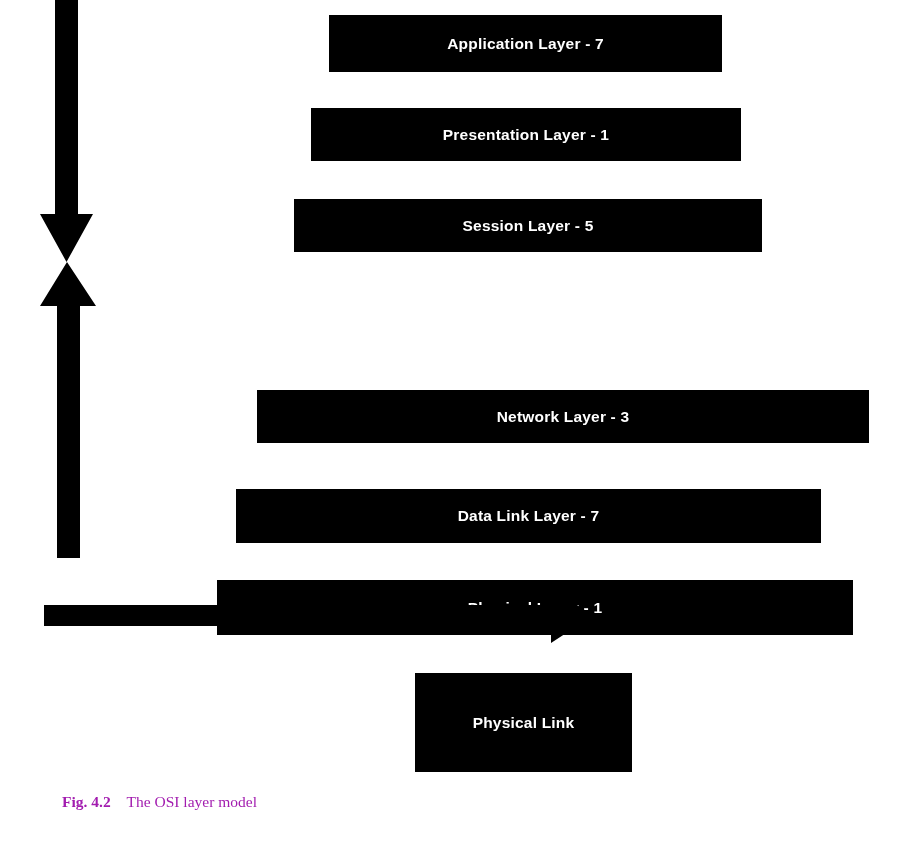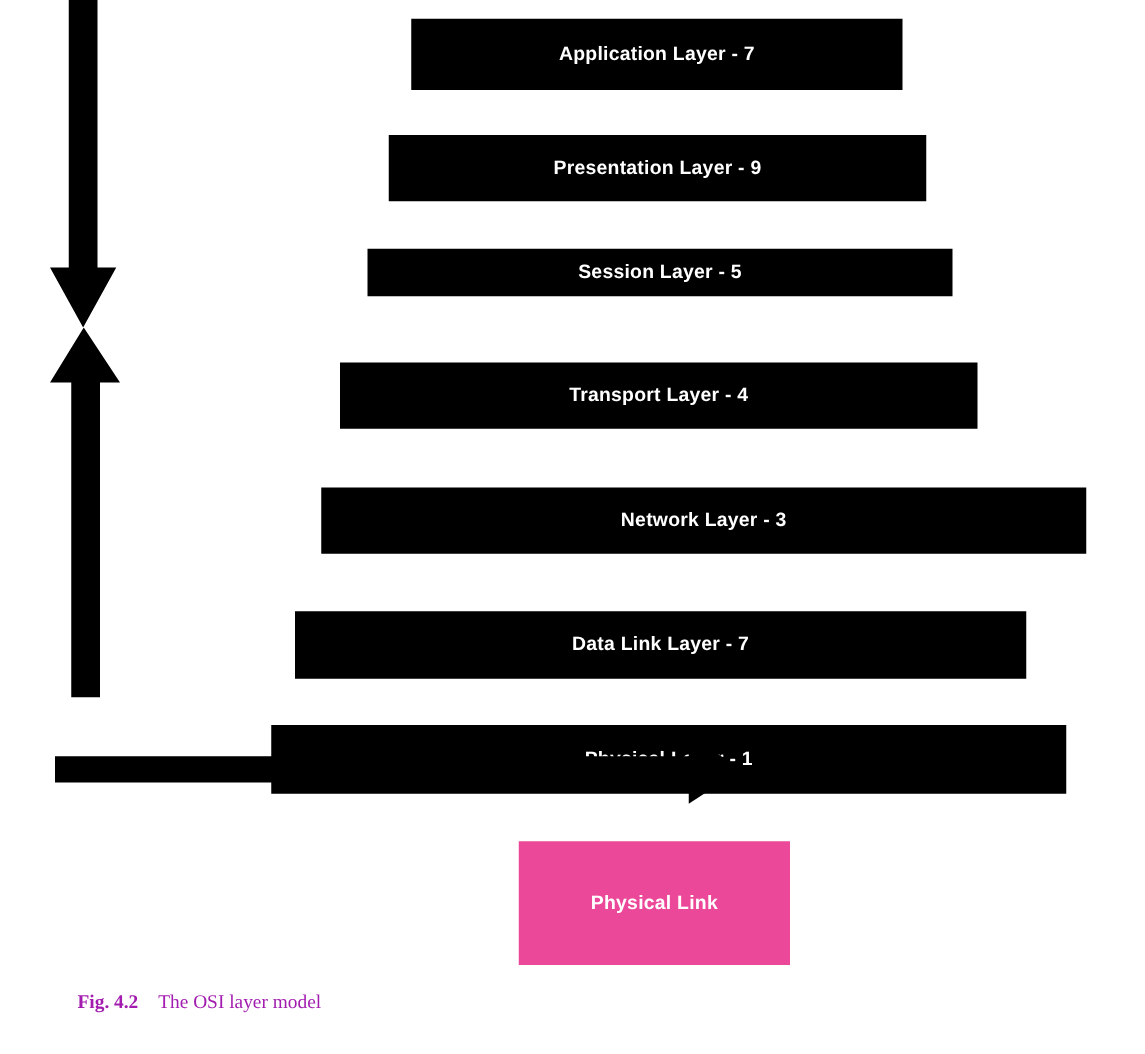--- a/index.html
+++ b/index.html
@@ -57,21 +57,21 @@
     top: 668px;
     width: 562px;
     height: 110px;
   }
   #physical-link-box {
     position: absolute;
     left: 377px;
     top: 673px;
     width: 217px;
     height: 99px;
-    background: #ec4899;
+    background: #000000;
     display: flex;
     align-items: center;
     justify-content: center;
     box-sizing: border-box;
   }
   #physical-link-box .layer-label {
     font-size: 15.5px;
   }
   #figure-caption {
     position: absolute;
@@ -104,30 +104,27 @@
     <svg class="arrow-svg" width="60" height="296" viewBox="0 0 60 296">
       <polygon points="29,0 58,44 42,44 42,296 19,296 19,44 2,44" fill="#000000"></polygon>
     </svg>
   </div>
 
   <div class="layer-bar" style="left:291px; top:15px; width:393px; height:57px;">
     <span class="layer-label">Application Layer - 7</span>
   </div>
 
   <div class="layer-bar" style="left:273px; top:108px; width:430px; height:53px;">
-    <span class="layer-label">Presentation Layer - 9</span>
+    <span class="layer-label">Presentation Layer - 1</span>
   </div>
 
-  <div class="layer-bar" style="left:256px; top:199px; width:468px; height:38px;">
+  <div class="layer-bar" style="left:256px; top:199px; width:468px; height:53px;">
     <span class="layer-label">Session Layer - 5</span>
   </div>
 
-  <div class="layer-bar" style="left:234px; top:290px; width:510px; height:53px;">
-    <span class="layer-label">Transport Layer - 4</span>
-  </div>
 
   <div class="layer-bar" style="left:219px; top:390px; width:612px; height:53px;">
     <span class="layer-label">Network Layer - 3</span>
   </div>
 
   <div class="layer-bar" style="left:198px; top:489px; width:585px; height:54px;">
     <span class="layer-label">Data Link Layer - 7</span>
   </div>
 
   <div class="layer-bar" style="left:179px; top:580px; width:636px; height:55px;">

